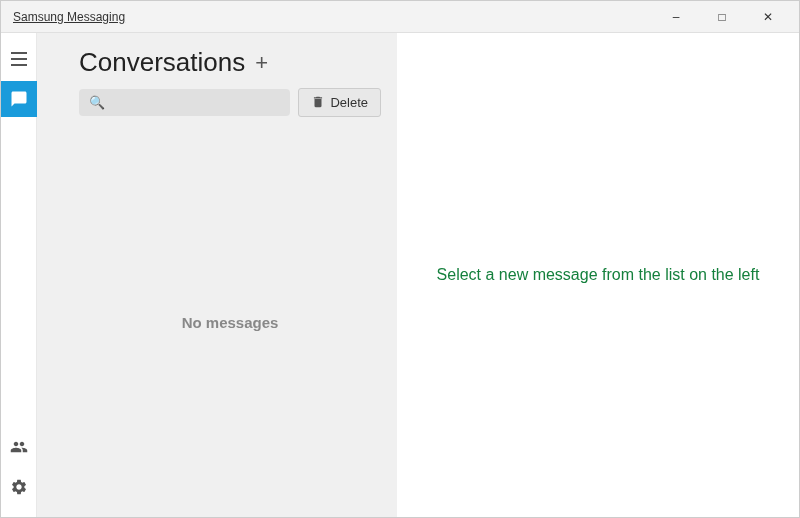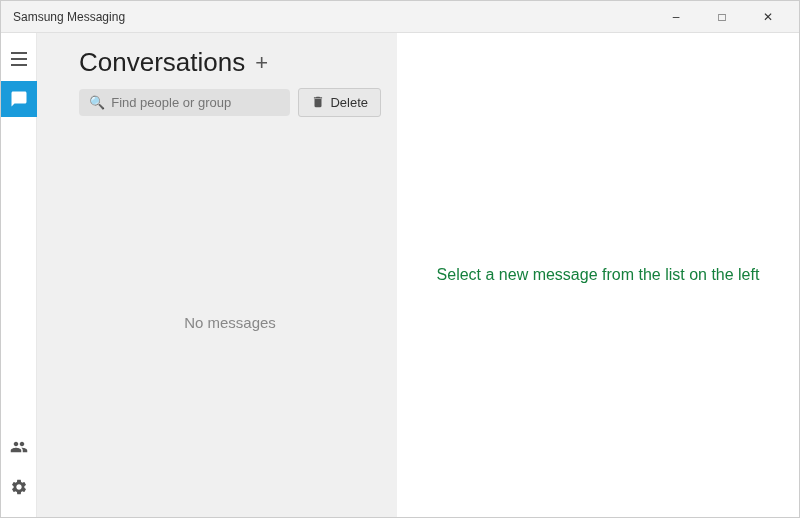--- a/index.html
+++ b/index.html
@@ -27,20 +27,21 @@
       height: 32px;
       background: #f3f3f3;
       padding: 0 8px 0 12px;
       flex-shrink: 0;
       border-bottom: 1px solid #e0e0e0;
     }
 
     .title-bar-text {
       font-size: 12px;
       color: #333;
+      text-decoration: underline;
     }
 
     .title-bar-controls {
       display: flex;
       gap: 0;
     }
 
     .title-bar-btn {
       width: 46px;
       height: 32px;
@@ -205,20 +206,21 @@
       cursor: pointer;
       font-size: 13px;
       color: #333;
     }
 
     .no-messages-area {
       flex: 1;
       display: flex;
       align-items: center;
       justify-content: center;
+      font-weight: bold;
     }
 
     .no-messages-text {
       font-size: 15px;
       color: #888;
     }
 
     
     .right-panel {
       flex: 1;
@@ -285,21 +287,20 @@
   <div class="left-panel">
 
     <div class="left-panel-header">
       <span class="conversations-title">Conversations</span>
       <button class="add-btn">+</button>
     </div>
 
     <div class="search-bar">
       <div class="search-input-wrapper">
         <span class="search-icon-char">🔍</span>
-        <input type="text" placeholder="Find people or group" style="">
       </div>
       <button class="delete-btn">
         <svg width="14" height="14" viewBox="0 0 24 24" fill="#555">
           <path d="M6 19c0 1.1.9 2 2 2h8c1.1 0 2-.9 2-2V7H6v12zM19 4h-3.5l-1-1h-5l-1 1H5v2h14V4z"></path>
         </svg>
         <span>Delete</span>
       </button>
     </div>
 
     <div class="no-messages-area">

